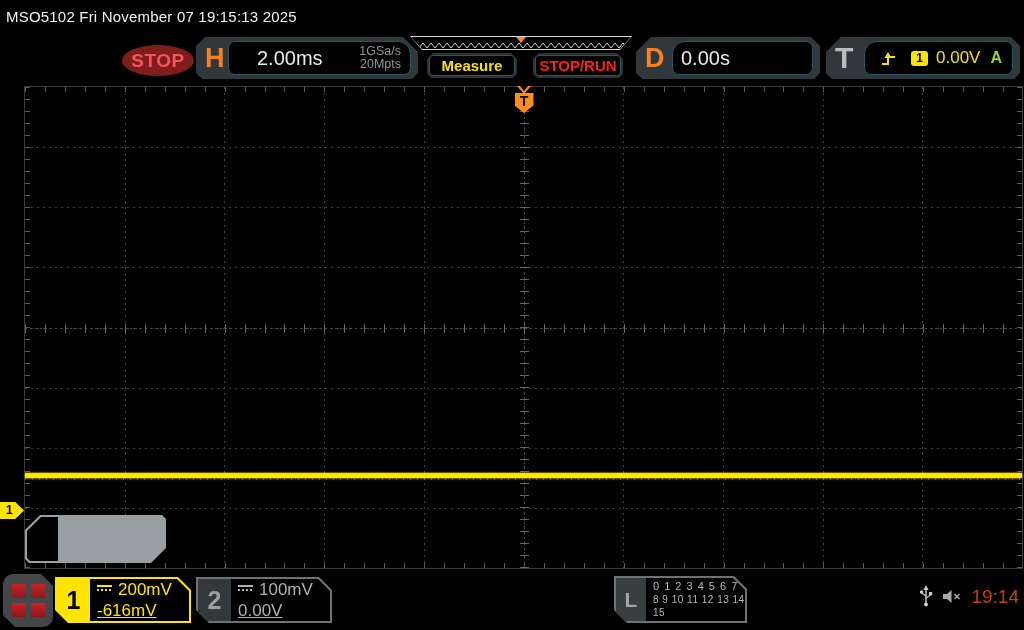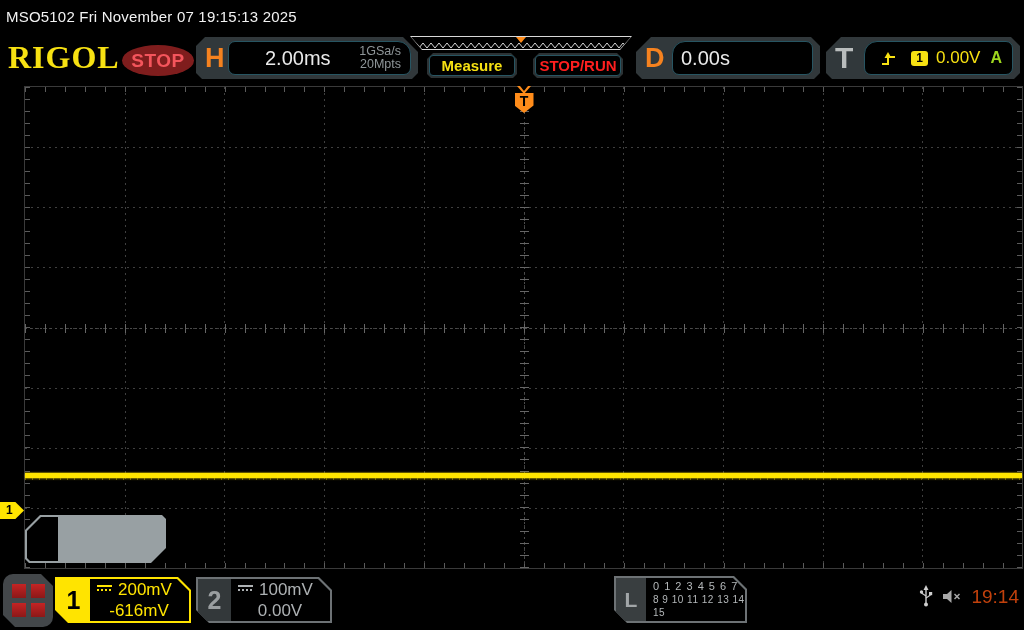--- a/index.html
+++ b/index.html
@@ -26,21 +26,21 @@
      clip-path:polygon(0 15px,15px 0,calc(100% - 9px) 0,100% 9px,100% calc(100% - 6px),calc(100% - 6px) 100%,6px 100%,0 calc(100% - 6px));}
   .blk-letter{position:absolute;left:9px;top:0;height:42px;display:flex;align-items:center;
               font-weight:bold;font-size:27px;}
   .blk-letter.orange{color:#f5821f;}
   .blk-letter.gray{color:#b9bdbd;font-size:30px;}
   .blk-inner{position:absolute;top:4px;bottom:4px;background:#000;border:1px solid #275562;
              display:flex;align-items:center;box-sizing:border-box;}
   .h-inner{left:32px;right:7px;border-radius:7px 13px 7px 7px;}
   .d-inner{left:36px;right:7px;border-radius:13px 7px 7px 7px;}
   .t-inner{left:38px;right:7px;border-radius:13px 7px 7px 7px;}
-  .timebase{color:#eaeaea;font-size:20px;margin-left:36px;}
+  .timebase{color:#eaeaea;font-size:20px;margin-left:28px;}
   .rate{margin-left:auto;margin-right:9px;text-align:right;color:#8f9699;font-size:12.5px;line-height:13px;}
   .delay-val{color:#eaeaea;font-size:20px;margin-left:8px;}
   .trig-slope{margin-left:16px;}
   .trig-badge{width:17px;height:15px;background:#f7e112;border-radius:3px;color:#000;
               font-size:12px;font-weight:bold;text-align:center;line-height:15px;margin-left:14px;}
   .trig-level{color:#f7e112;font-size:17px;margin-left:8px;}
   .trig-mode{margin-left:auto;margin-right:10px;color:#9ed61e;font-size:16px;font-weight:bold;}
 
   
   .preview{position:absolute;left:410px;top:2px;width:222px;height:14px;background:#d8d8d8;
@@ -116,21 +116,21 @@
   .menu-grid span{background:linear-gradient(180deg,#c42424,#8c1818);}
 
   .chblk{position:absolute;top:5px;height:46px;display:flex;padding:2px;box-sizing:border-box;
         clip-path:polygon(0 0,calc(100% - 13px) 0,100% 13px,100% 100%,13px 100%,0 calc(100% - 13px));}
   .ch-tab{width:33px;display:flex;align-items:center;justify-content:center;font-weight:bold;font-size:25px;}
   .ch-body{flex:1;background:#000;display:flex;flex-direction:column;justify-content:center;gap:1px;
         padding:3px 8px 3px 7px;box-sizing:border-box;
         clip-path:polygon(0 0,calc(100% - 12px) 0,100% 12px,100% 100%,0 100%);}
   .ch-row1{display:flex;align-items:center;gap:6px;font-size:17px;}
   .ch-row1 .val{margin-left:0;}
-  .ch-row2{text-align:center;font-size:17px;}
+  .ch-row2{text-align:left;font-size:17px;text-decoration:underline;}
   .ch1-blk{left:55px;width:136px;background:#ffe400;}
   .ch1-blk .ch-tab{color:#000;}
   .ch1-blk .ch-body{color:#ffe400;}
   .ch2-blk{left:196px;width:136px;background:#6d7275;}
   .ch2-blk .ch-tab{background:#33383a;color:#9a9ea0;}
   .ch2-blk .ch-body{color:#adb1b3;}
 
   .dc-icon{width:15px;height:7px;border-top:2px solid currentColor;position:relative;flex:0 0 auto;}
   .dc-icon::after{content:"";position:absolute;left:0;right:0;top:2px;height:2px;
         background:repeating-linear-gradient(to right,currentColor 0 2px,transparent 2px 4px);}
@@ -149,21 +149,20 @@
   .clock{color:#c2410c;font-size:19px;}
 </style>
 </head>
 <body>
 
 <div class="titlebar">
   <span>MSO5102  Fri November 07 19:15:13 2025</span>
 </div>
 
 <div class="toolbar">
-  <div class="brand">RIGOL</div>
   <div class="stop-badge">STOP</div>
 
   <div class="blk blk-h">
     <div class="blk-letter orange">H</div>
     <div class="blk-inner h-inner">
       <span class="timebase">2.00ms</span>
       <span class="rate">
         <span>1GSa/s</span><br>
         <span>20Mpts</span>
       </span>

